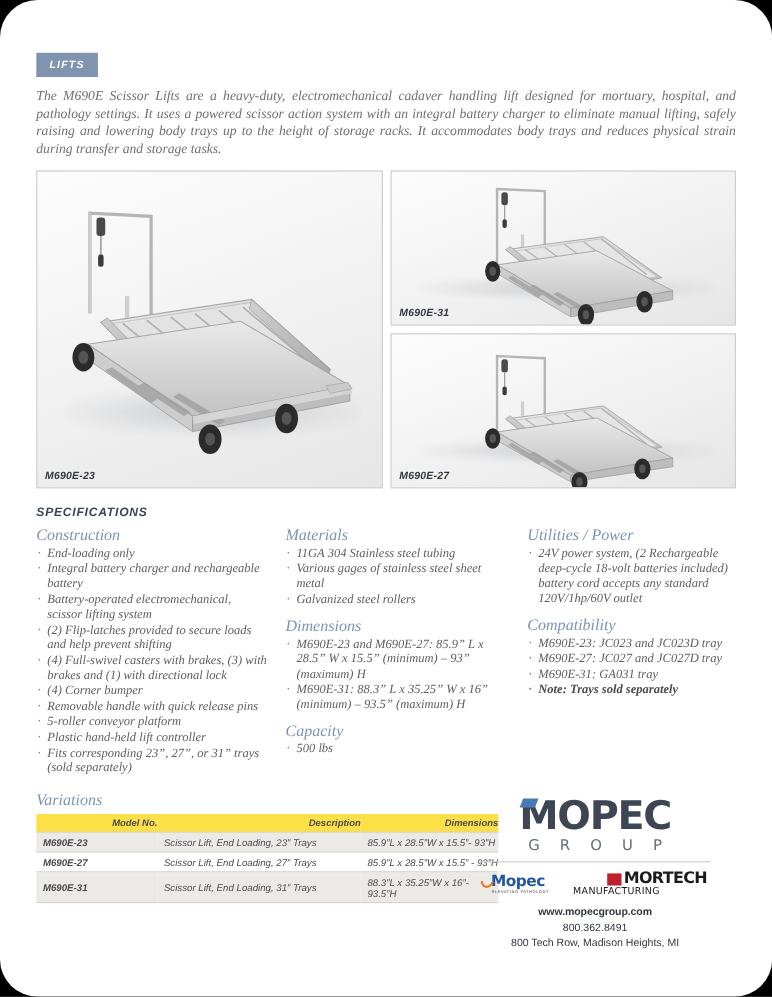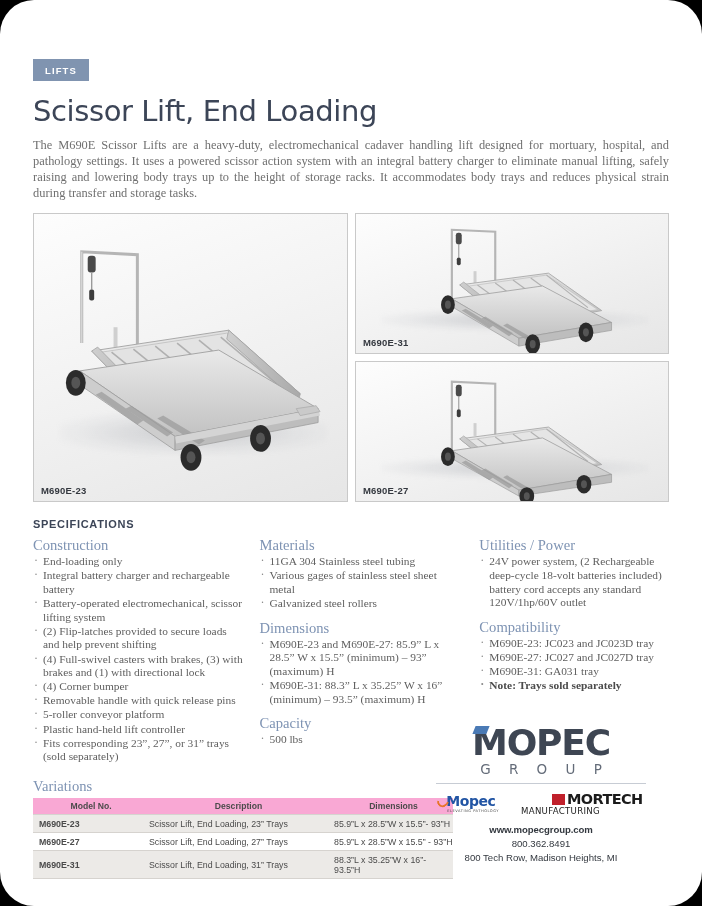--- a/index.html
+++ b/index.html
@@ -9,21 +9,21 @@
     font-family: "Liberation Sans", sans-serif;
     overflow: hidden;
   }
   .page {
     position: absolute; left: 0; top: 0;
     width: 702px; height: 906px;
     background: #ffffff;
     border-radius: 34px;
     overflow: hidden;
   }
-  .inner { padding: 53px 33px 0 33px; }
+  .inner { padding: 42px 33px 0 33px; font-style: italic; }
 
   
   .badge {
     display: inline-block;
     background: #8094b0;
     color: #ffffff;
     font-size: 9.5px;
     font-weight: bold;
     letter-spacing: 1.1px;
     padding: 6px 12px 5px 12px;
@@ -127,27 +127,27 @@
   
   .variations-wrap { margin-top: 14px; display: flex; }
   .var-left { width: 420px; }
   .var-h {
     font-family: "Liberation Serif", serif;
     font-size: 14.6px; color: #7e93b3;
     margin-bottom: 3px;
   }
   table.var { border-collapse: collapse; width: 100%; }
   table.var th {
-    text-align: center;
+    text-align: right;
     font-size: 8.6px;
     font-weight: bold;
     color: #4b4b4b;
     padding: 3px 0 3px 6px;
     border-bottom: 1px solid #d6d3cf;
-    background: #f9a8d4;
+    background: #fde047;
   }
   table.var td {
     font-size: 8.8px;
     color: #4b4b4b;
     padding: 3.5px 0 3.5px 6px;
     border-bottom: 1px solid #d6d3cf;
   }
   table.var tr.alt td { background: #eceae7; }
   table.var td.mdl { font-weight: bold; }
   .c1 { width: 110px; }
@@ -247,21 +247,20 @@
 </head>
 <body>
 
 <div class="page">
   <div class="inner">
 
     
     <div class="badge">LIFTS</div>
 
     
-    <h1 class="title">Scissor Lift, End Loading</h1>
 
     
     <p class="intro">The M690E Scissor Lifts are a heavy-duty, electromechanical cadaver handling lift designed for mortuary, hospital, and pathology settings. It uses a powered scissor action system with an integral battery charger to eliminate manual lifting, safely raising and lowering body trays up to the height of storage racks. It accommodates body trays and reduces physical strain during transfer and storage tasks.</p>
 
     
     <div class="gallery">
 
       <div class="gal-left">
         <div class="photo big">
           <div class="photo-shadow"></div>

